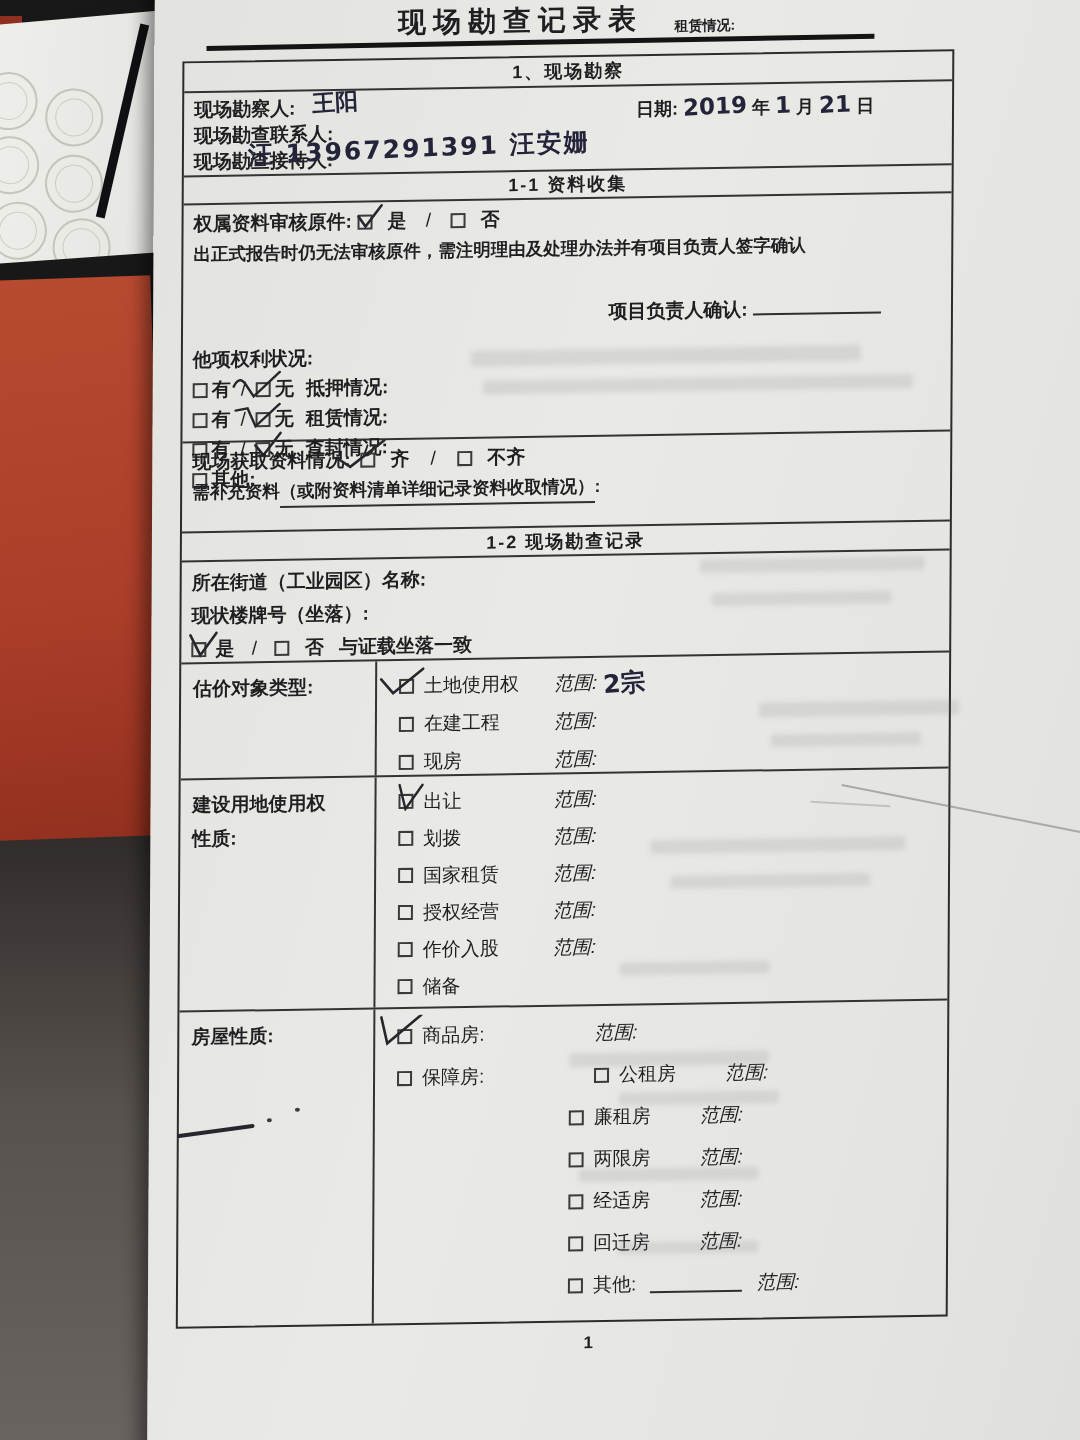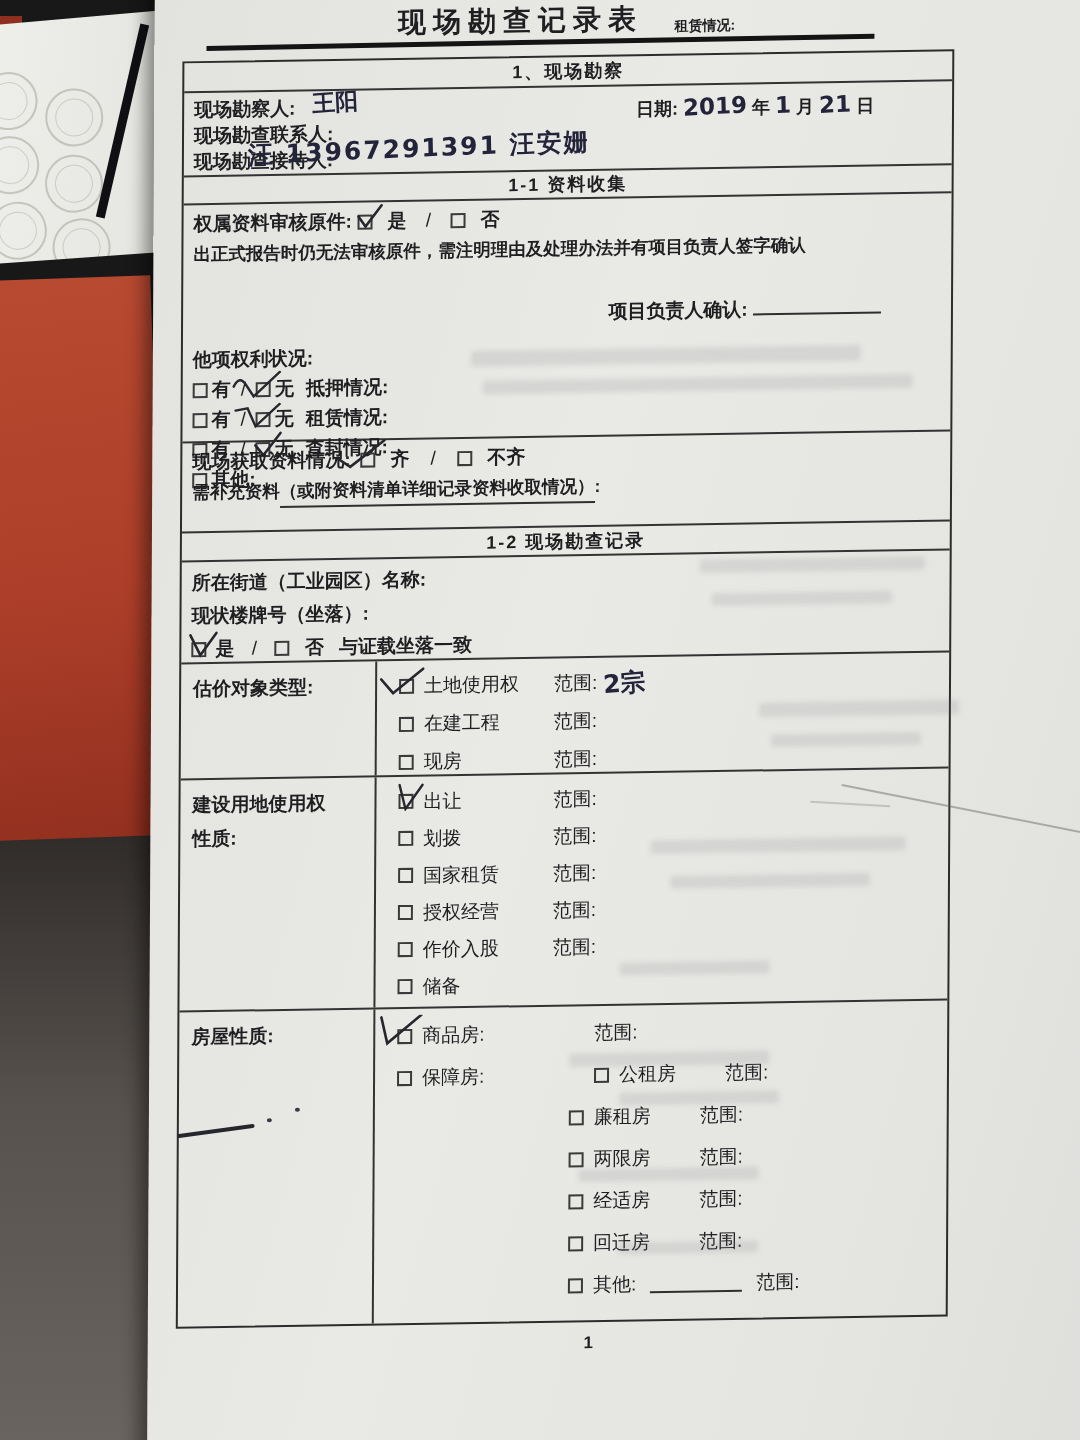--- a/index.html
+++ b/index.html
@@ -53,21 +53,21 @@
   .thin { font-weight:400; }
 
   .two-col { display:flex; height:100%; }
   .col-label { width:196px; border-right:2px solid #333; padding:8px 8px 0 12px;
                font-weight:700; line-height:34px; }
   .col-opts { flex:1; padding:6px 0 0 22px; }
   .opt-line { position:relative; display:flex; align-items:center; }
   .r8 .opt-line { height:38px; } .r9 .opt-line { height:37px; } .r10 .opt-line { height:42px; }
   .opt-name { width:130px; font-weight:400; }
   .opt-name-wide { width:172px; font-weight:400; }
-  .scope { font-weight:400; }
+  .scope { font-weight:400;font-style:italic; }
 
   
   .cb { position:relative; display:inline-block; width:15px; height:15px;
         border:2px solid #3a3a3a; margin-right:10px; vertical-align:-2px; flex:none; }
   .mark { position:absolute; left:-5px; top:-13px; width:30px; height:28px; }
   .mark svg { width:100%; height:100%; }
   .mark.big { left:-26px; top:-16px; width:52px; height:32px; }
 
   .hw { font-family:"DejaVu Sans",sans-serif; color:#23233a; font-weight:600; }
 

